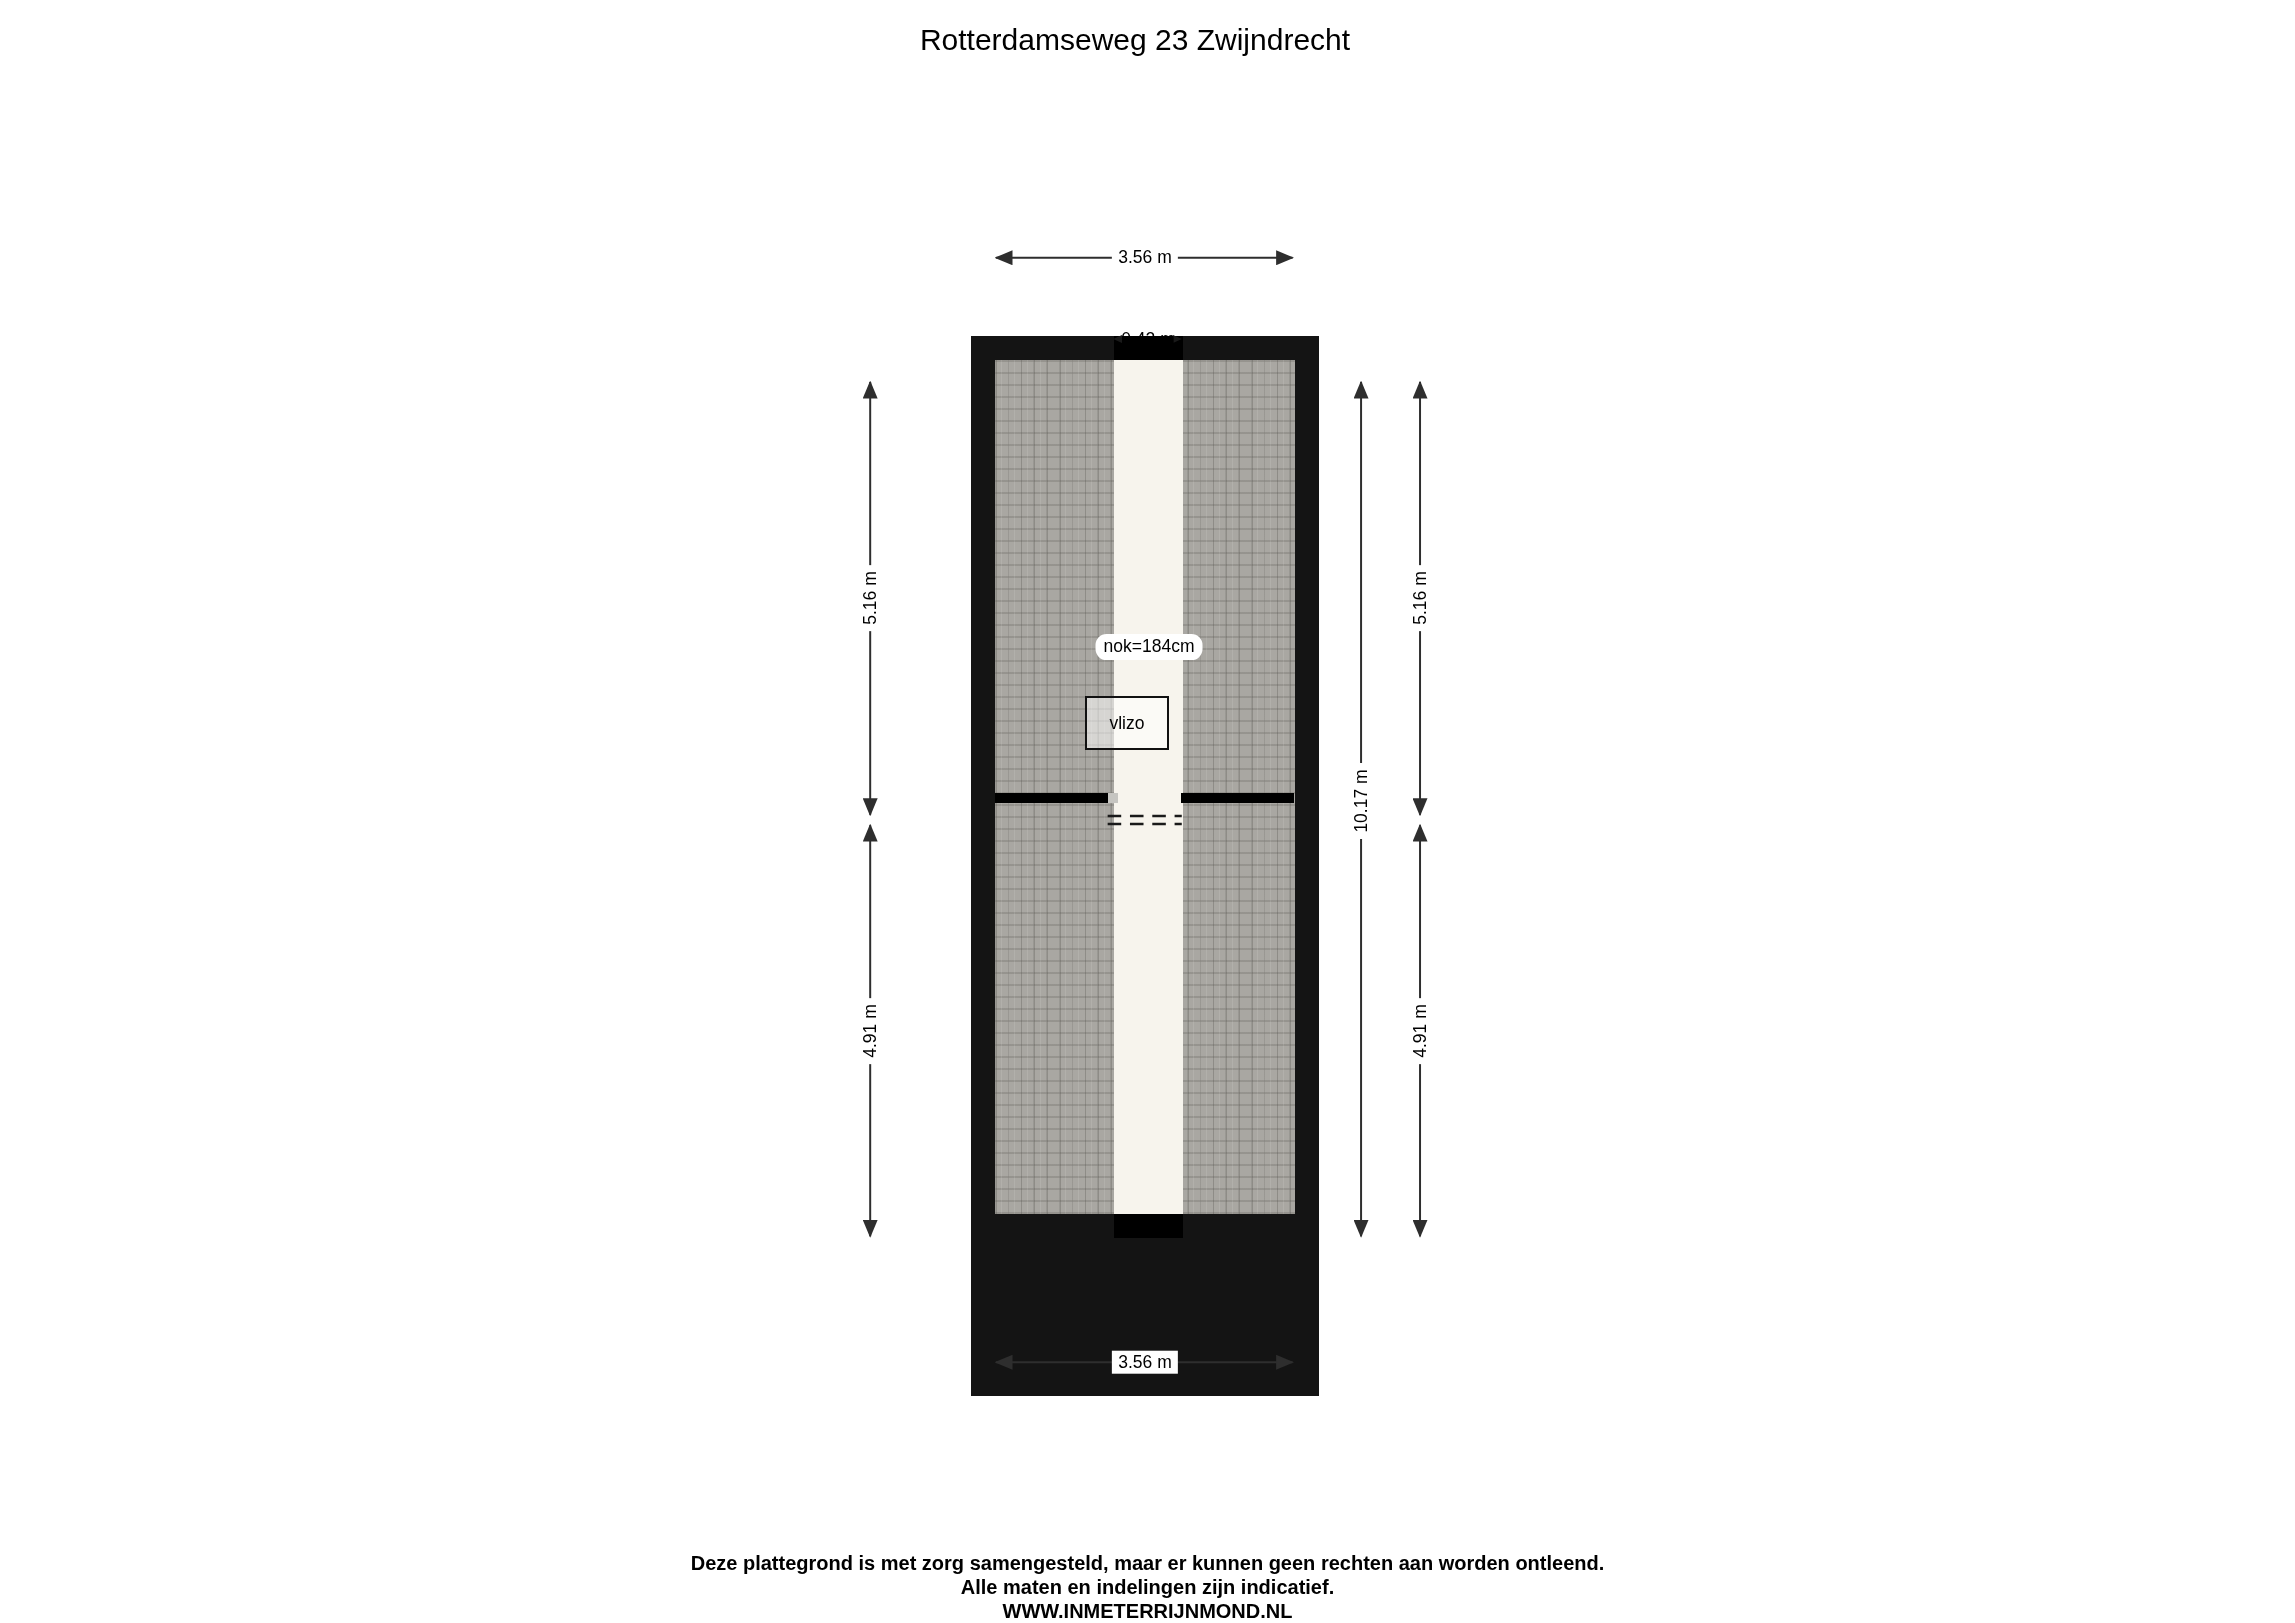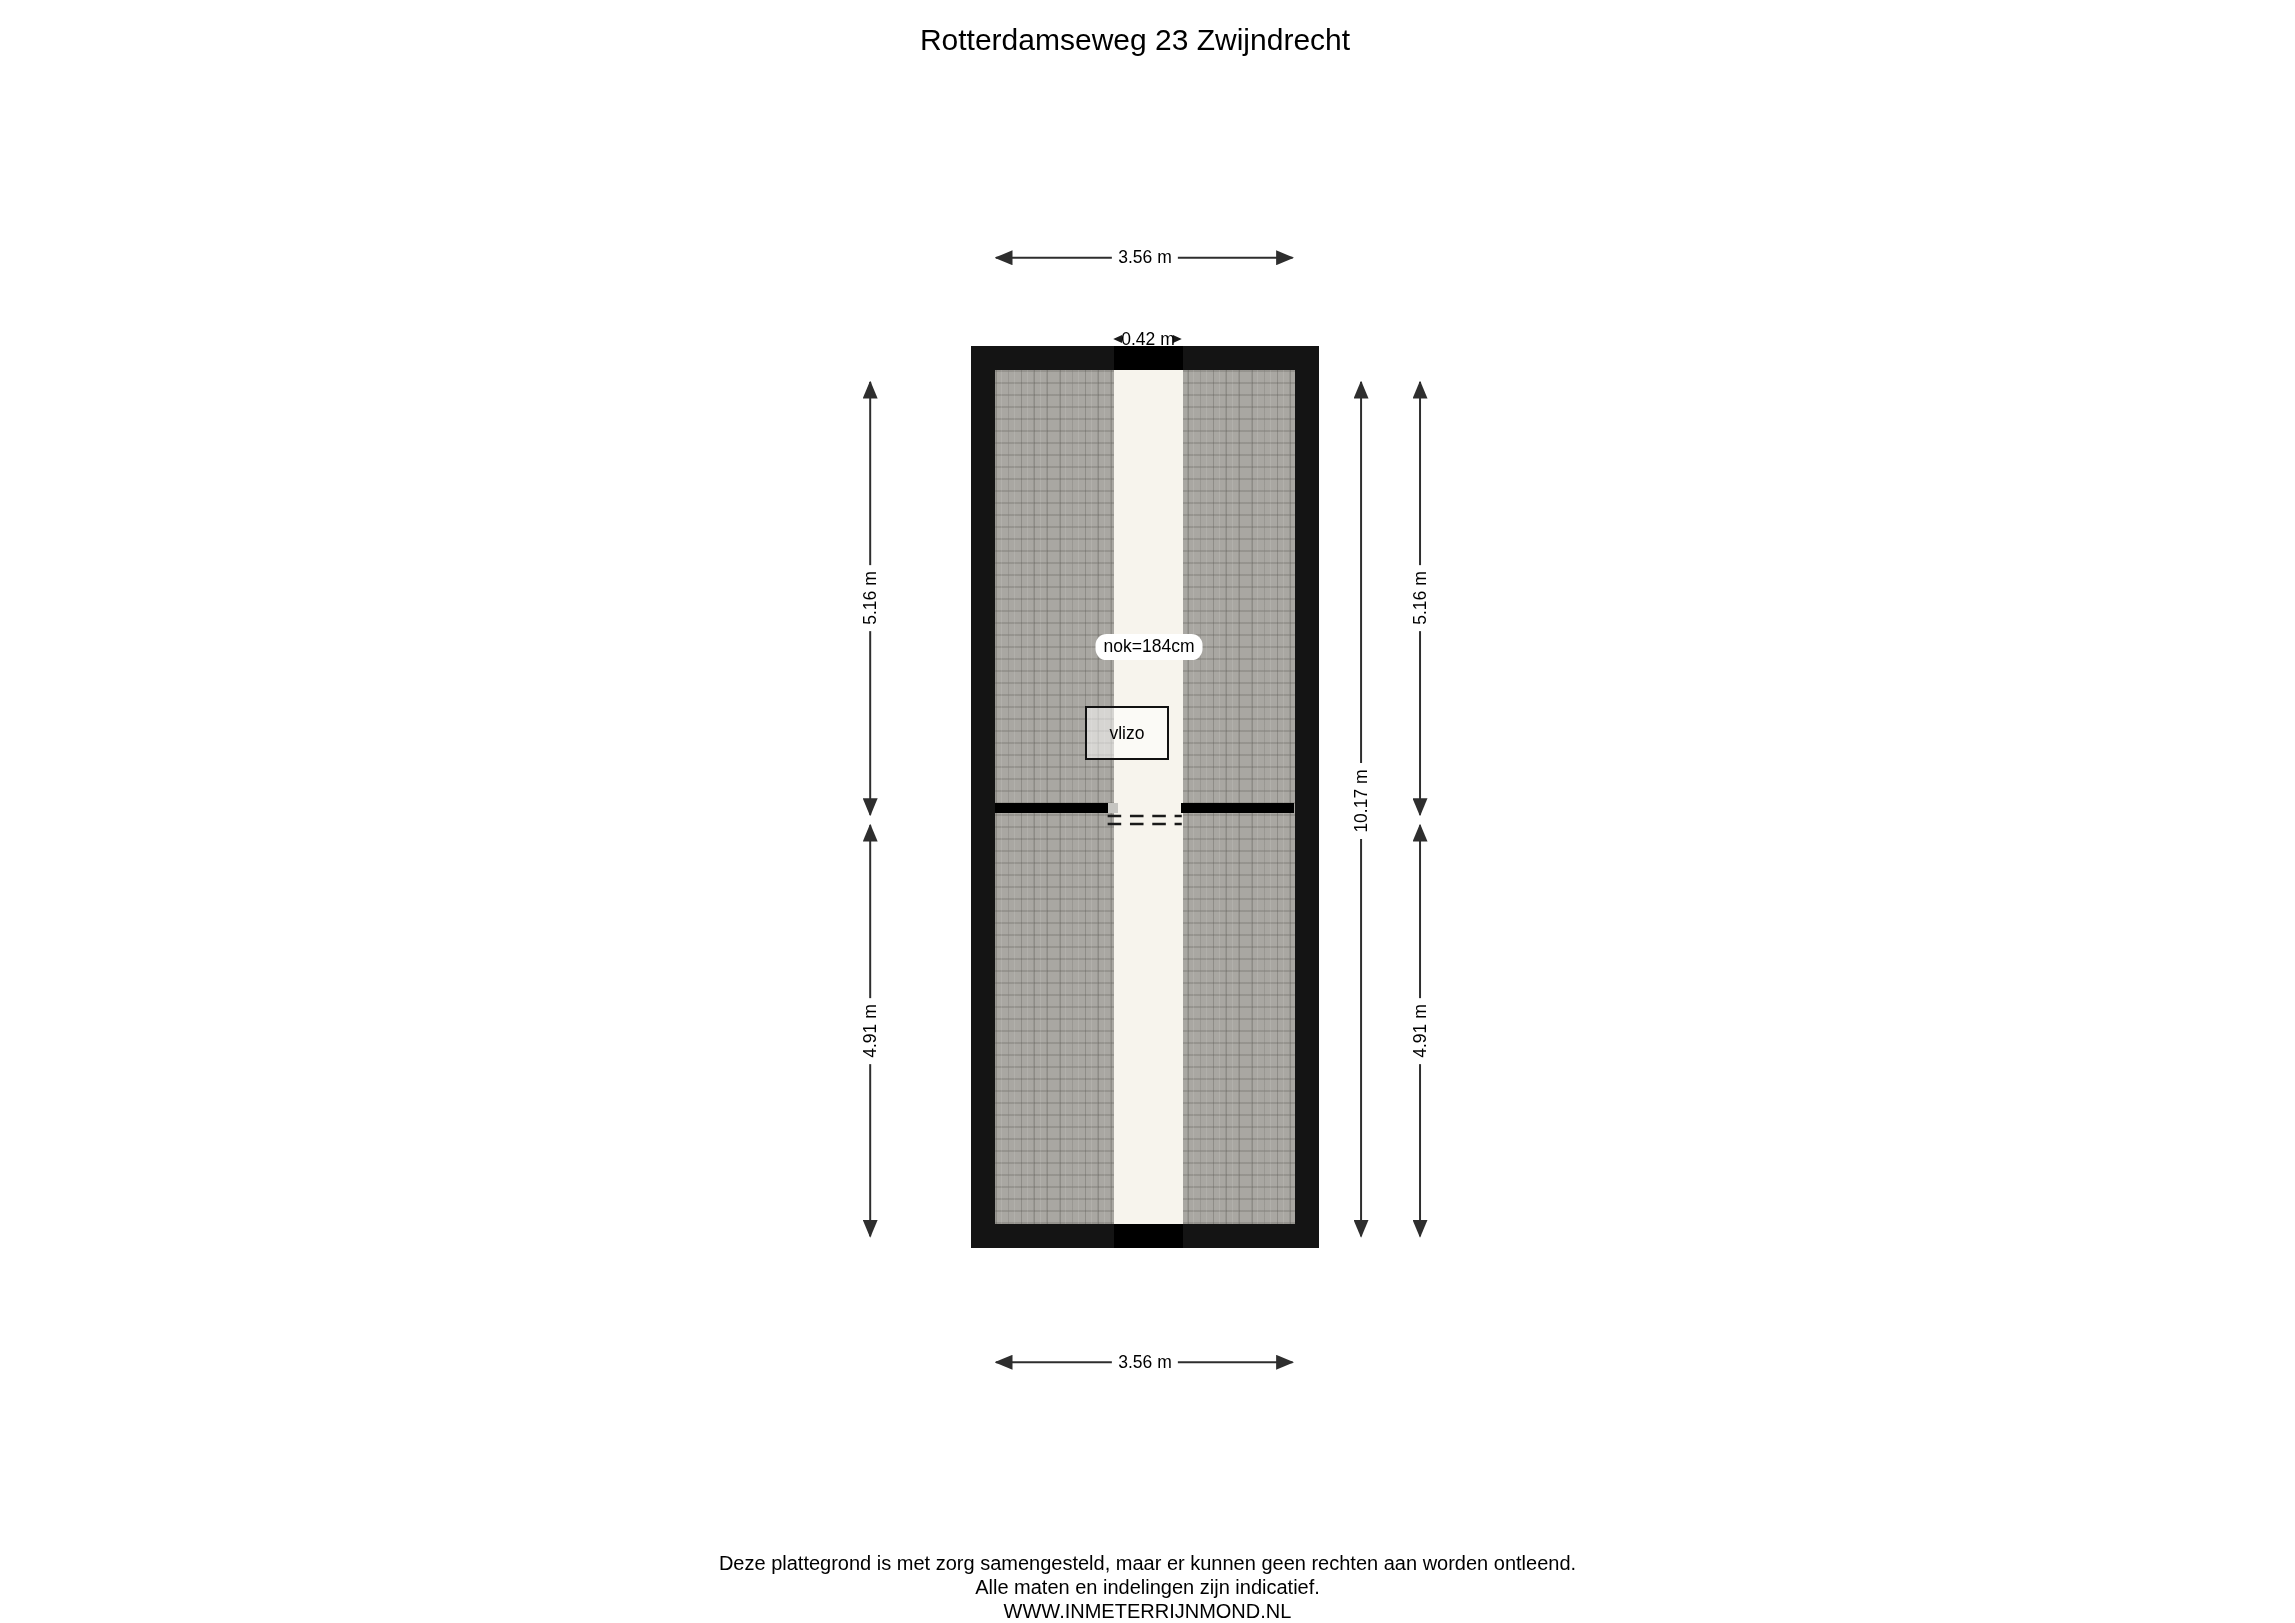--- a/index.html
+++ b/index.html
@@ -11,21 +11,21 @@
     color:var(--text,#000);
     overflow:hidden;
   }
   
   .title-block{
     position:absolute;left:816px;top:21px;width:638px;
     text-align:center;line-height:37px;font-size:30px;color:var(--text,#000);
   }
   
   .plan{
-    position:absolute;left:971px;top:346px;width:348px;height:902px;
+    position:absolute;left:971px;top:336px;width:348px;height:1060px;
     background:var(--wall,#141414);
   }
   .interior{
     position:absolute;left:24px;top:24px;width:300px;height:854px;
     background-color:var(--hatch-base,#a9a7a2);
     background-image:
       repeating-linear-gradient(90deg, rgba(255,255,255,0.10) 0 0.8px, transparent 0.8px 6.4px),
       repeating-linear-gradient(90deg, rgba(80,78,72,0.30) 0 1.6px, transparent 1.6px 12.8px),
       repeating-linear-gradient(180deg, rgba(80,78,72,0.22) 0 1.6px, transparent 1.6px 12px);
   }
@@ -72,21 +72,21 @@
   .dim-label{
     position:absolute;transform:translate(-50%,-50%);
     font-size:17.5px;white-space:nowrap;background:#fff;
     padding:0.8px 6.4px;z-index:5;color:var(--text,#000);
   }
   .dim-label.vert{transform:translate(-50%,-50%) rotate(-90deg);}
   .dim-label.nobg{background:transparent;}
   
   .footer{
     position:absolute;left:0;right:0;top:1551px;
-    text-align:center;font-size:20px;line-height:24px;color:var(--text,#000);
+    text-align:center;font-size:20px;line-height:24px;color:var(--text,#000);font-weight:bold;
   }
 </style>
 </head>
 <body>
 
 <div class="canvas">
 
   <div class="title-block">
     <div>Rotterdamseweg 23 Zwijndrecht</div>
   </div>

